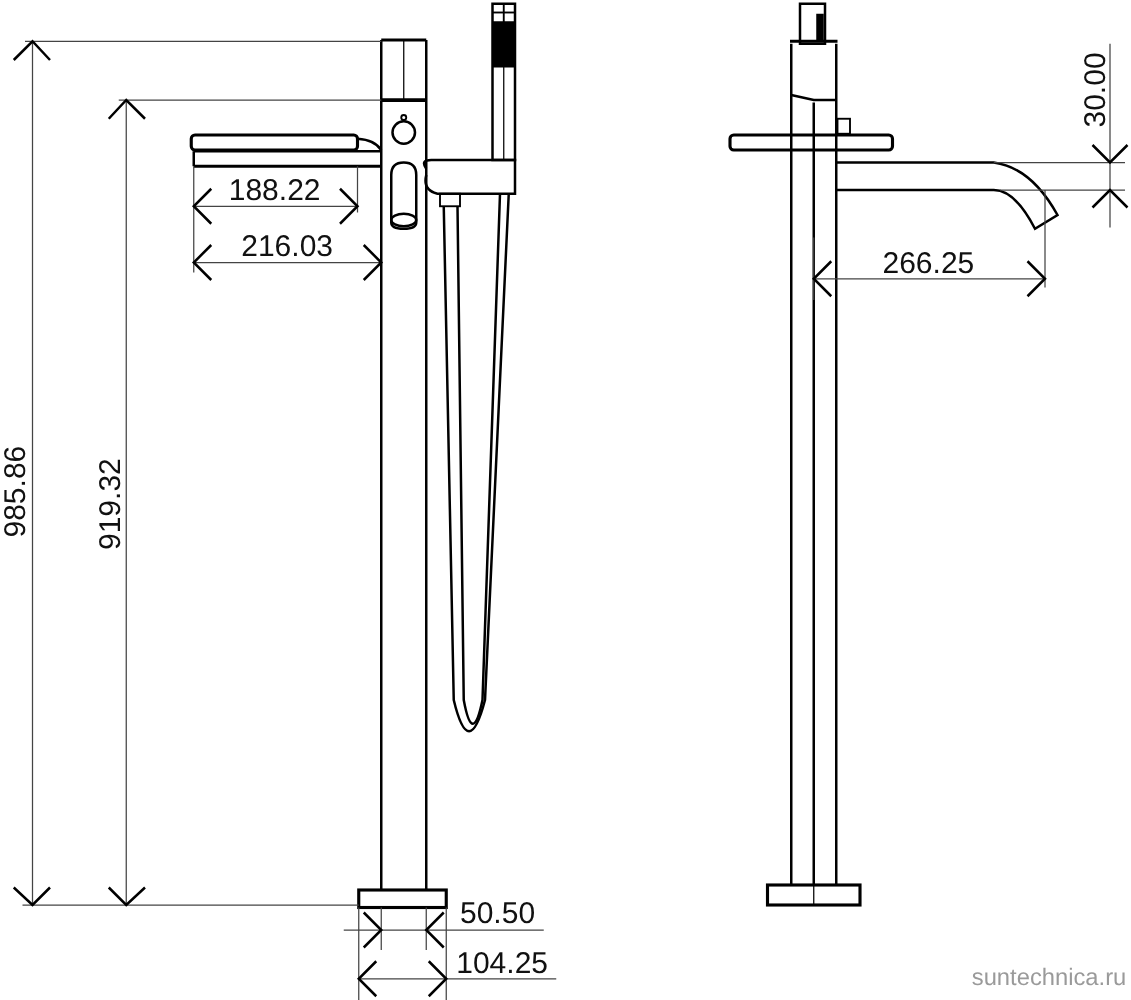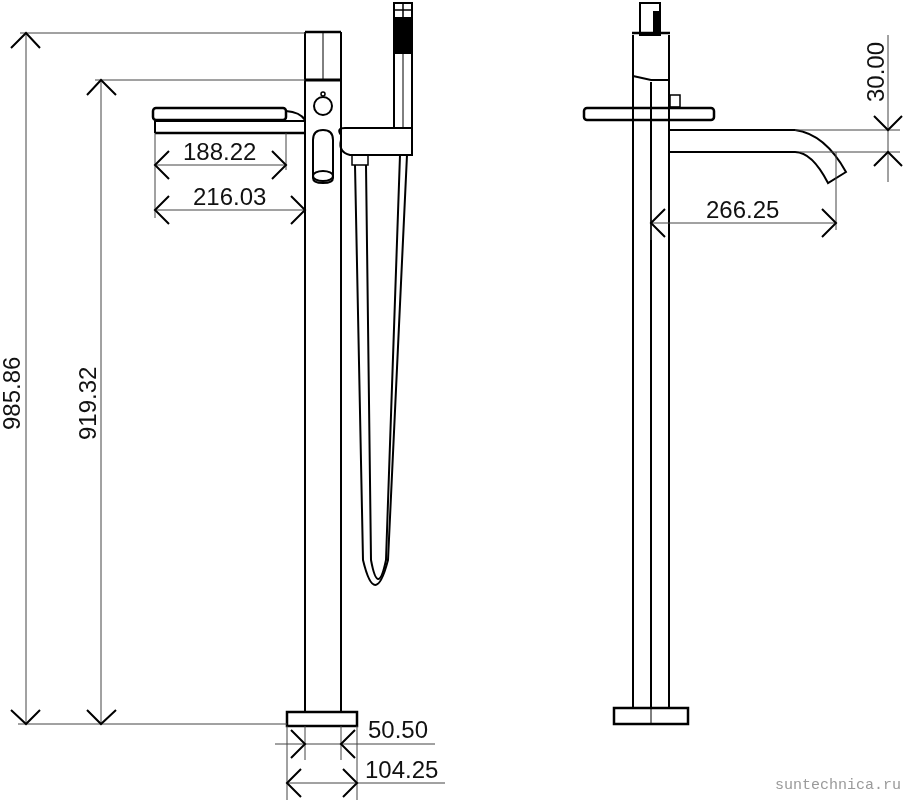--- a/index.html
+++ b/index.html
@@ -1,19 +1,19 @@
 <!DOCTYPE html>
 <html><head>
   <meta charset="utf-8">
   <style>
     html, body { margin: 0; padding: 0; background: #ffffff; }
     body { width: 905px; height: 800px; position: relative; overflow: hidden; font-family: "Liberation Sans", sans-serif; }
     svg { position: absolute; left: 0; top: 0; }
     .dim-text { font-family: "Liberation Sans", sans-serif; font-size: 24px; fill: #111; }
-    .watermark { position: absolute; right: 4px; bottom: 6px; font-family: Liberation Mono, monospace; font-size: 15px; color: #9a9a9a; }
+    .watermark { position: absolute; right: 4px; bottom: 6px; font-family: Liberation Sans, sans-serif; font-size: 19px; color: #9a9a9a; }
   </style>
 </head>
 <body>
 
 <svg width="905" height="800" viewBox="0 0 905 800" xmlns="http://www.w3.org/2000/svg">
   <g fill="none" stroke="#000" stroke-width="2">
 
     <g>
 
       <line x1="305" y1="32" x2="305" y2="712"></line>

